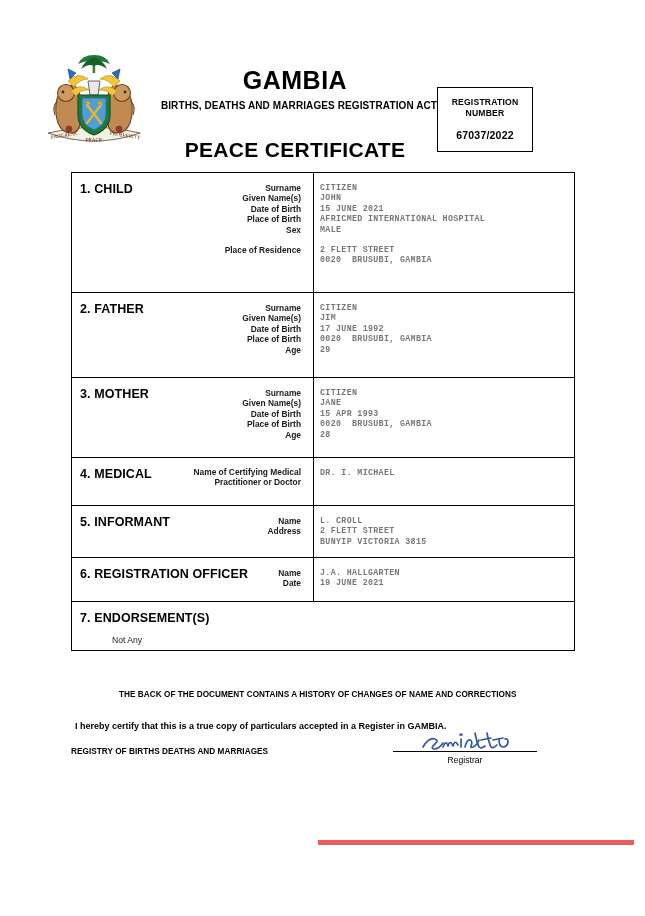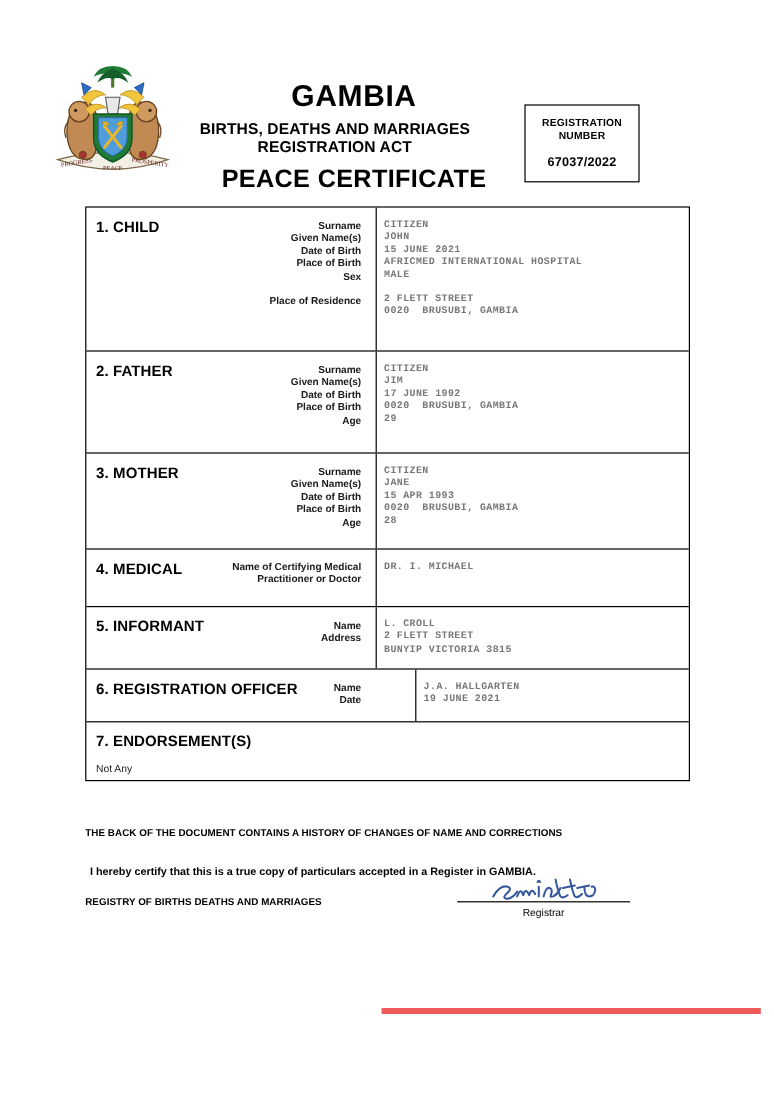--- a/index.html
+++ b/index.html
@@ -32,24 +32,24 @@
     position: absolute;
     left: 160px; top: 66px;
     width: 270px;
     text-align: center;
     font-size: 25px;
     font-weight: bold;
     letter-spacing: 0.5px;
   }
   #act-line {
     position: absolute;
-    left: 134px; top: 100px;
+    left: 154px; top: 100px;
     width: 290px;
     text-align: center;
-    font-size: 13px;
+    font-size: 10px;
     font-weight: bold;
     letter-spacing: 0.1px;
   }
   #doc-title {
     position: absolute;
     left: 160px; top: 138px;
     width: 270px;
     text-align: center;
     font-size: 21px;
     font-weight: bold;
@@ -144,32 +144,34 @@
 
   
   .section.full {
     display: block;
     padding: 9px 8px 12px 8px;
   }
   .section.full .sec-heading { margin-bottom: 10px; }
   .endorse-text {
     font-size: 8.6px;
     color: #1a1a1a;
+    margin-left: 32px;
   }
 
   
   #footer {
     position: absolute;
     left: 71px; top: 690px;
     width: 466px;
   }
   .footer-back-note {
     font-size: 8.2px;
     font-weight: bold;
     letter-spacing: 0.05px;
+    margin-left: 48px;
   }
   .footer-certify {
     font-size: 9px;
     margin-top: 22px;
     padding-left: 4px;
     font-weight: bold;
   }
   .footer-registry-row {
     margin-top: 12px;
     position: relative;
@@ -177,21 +179,21 @@
   }
   .footer-registry {
     font-size: 8.2px;
     font-weight: bold;
     letter-spacing: 0.05px;
     position: absolute;
     left: 0; top: 4px;
   }
   .sign-block {
     position: absolute;
-    right: 12px; top: -16px;
+    right: 0; top: -16px;
     width: 144px;
     text-align: center;
   }
   .sign-svg { display: block; margin: 0 auto; }
   .sign-line {
     border-top: 1.4px solid #000;
     margin-top: -2px;
   }
   .sign-caption {
     font-size: 8.6px;
@@ -372,21 +374,21 @@
         <div class="label-row">Address</div>
       </div>
     </div>
     <div class="sec-right">
       <div class="value-row">L. CROLL</div>
       <div class="value-row">2 FLETT STREET</div>
       <div class="value-row">BUNYIP VICTORIA 3815</div>
     </div>
   </div>
 
-  <div class="section" style="height:44px;gap:33px;">
+  <div class="section" style="height:44px;">
     <div class="sec-left">
       <div class="sec-heading">6. REGISTRATION OFFICER</div>
       <div class="labels">
         <div class="label-row">Name</div>
         <div class="label-row">Date</div>
       </div>
     </div>
     <div class="sec-right">
       <div class="value-row">J.A. HALLGARTEN</div>
       <div class="value-row">19 JUNE 2021</div>

